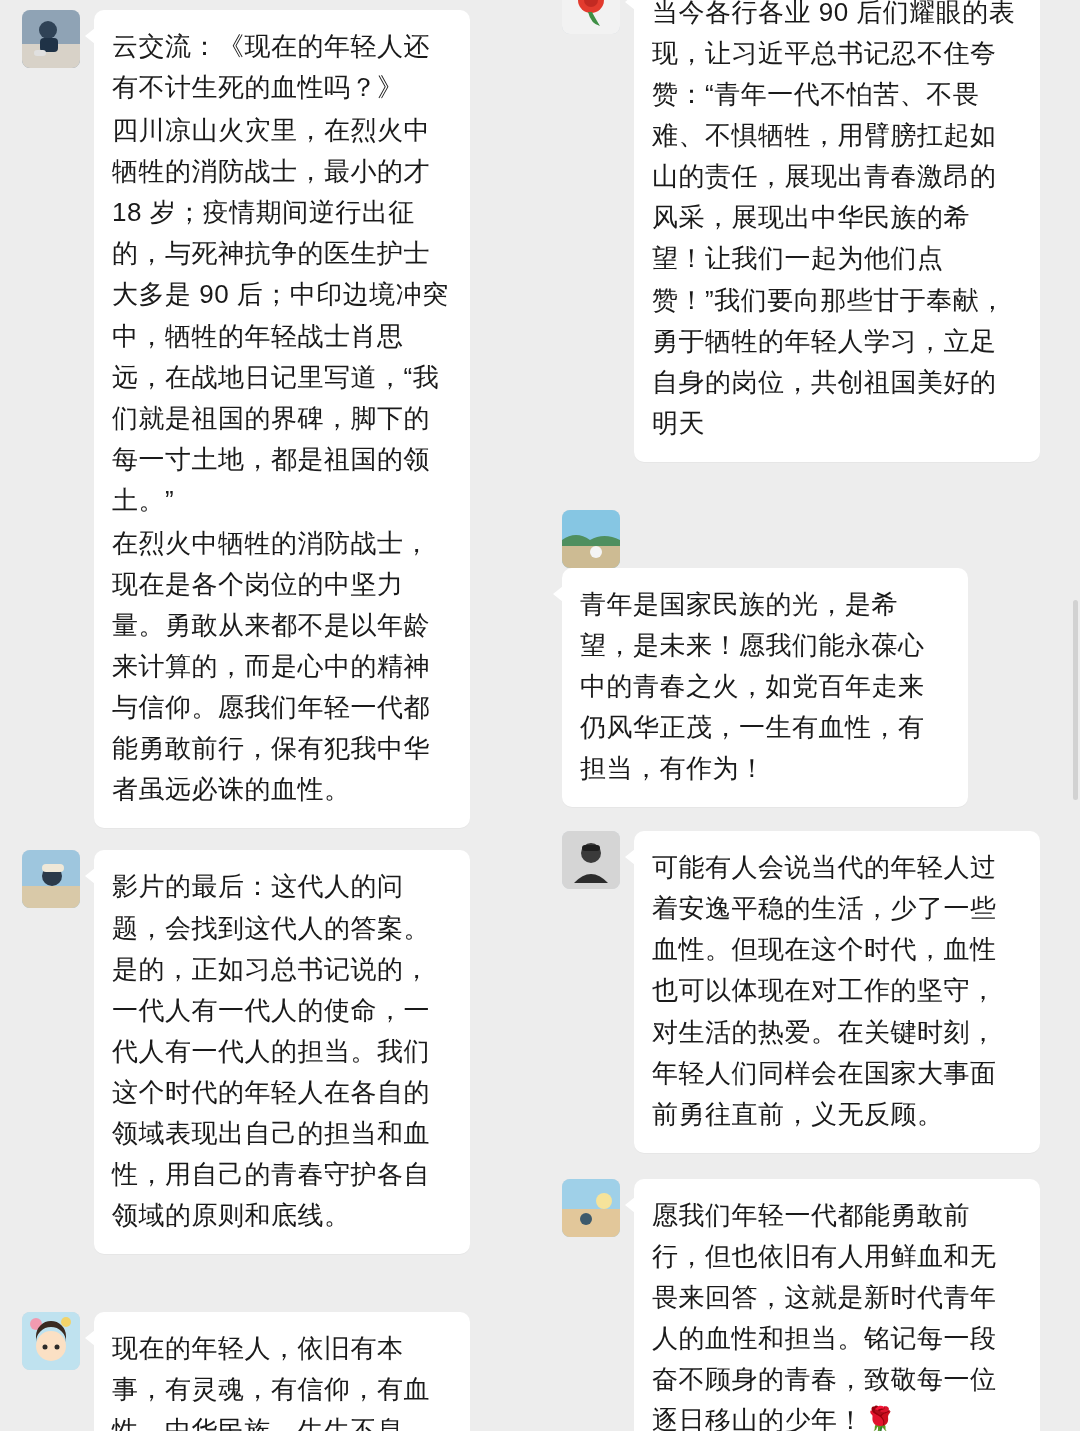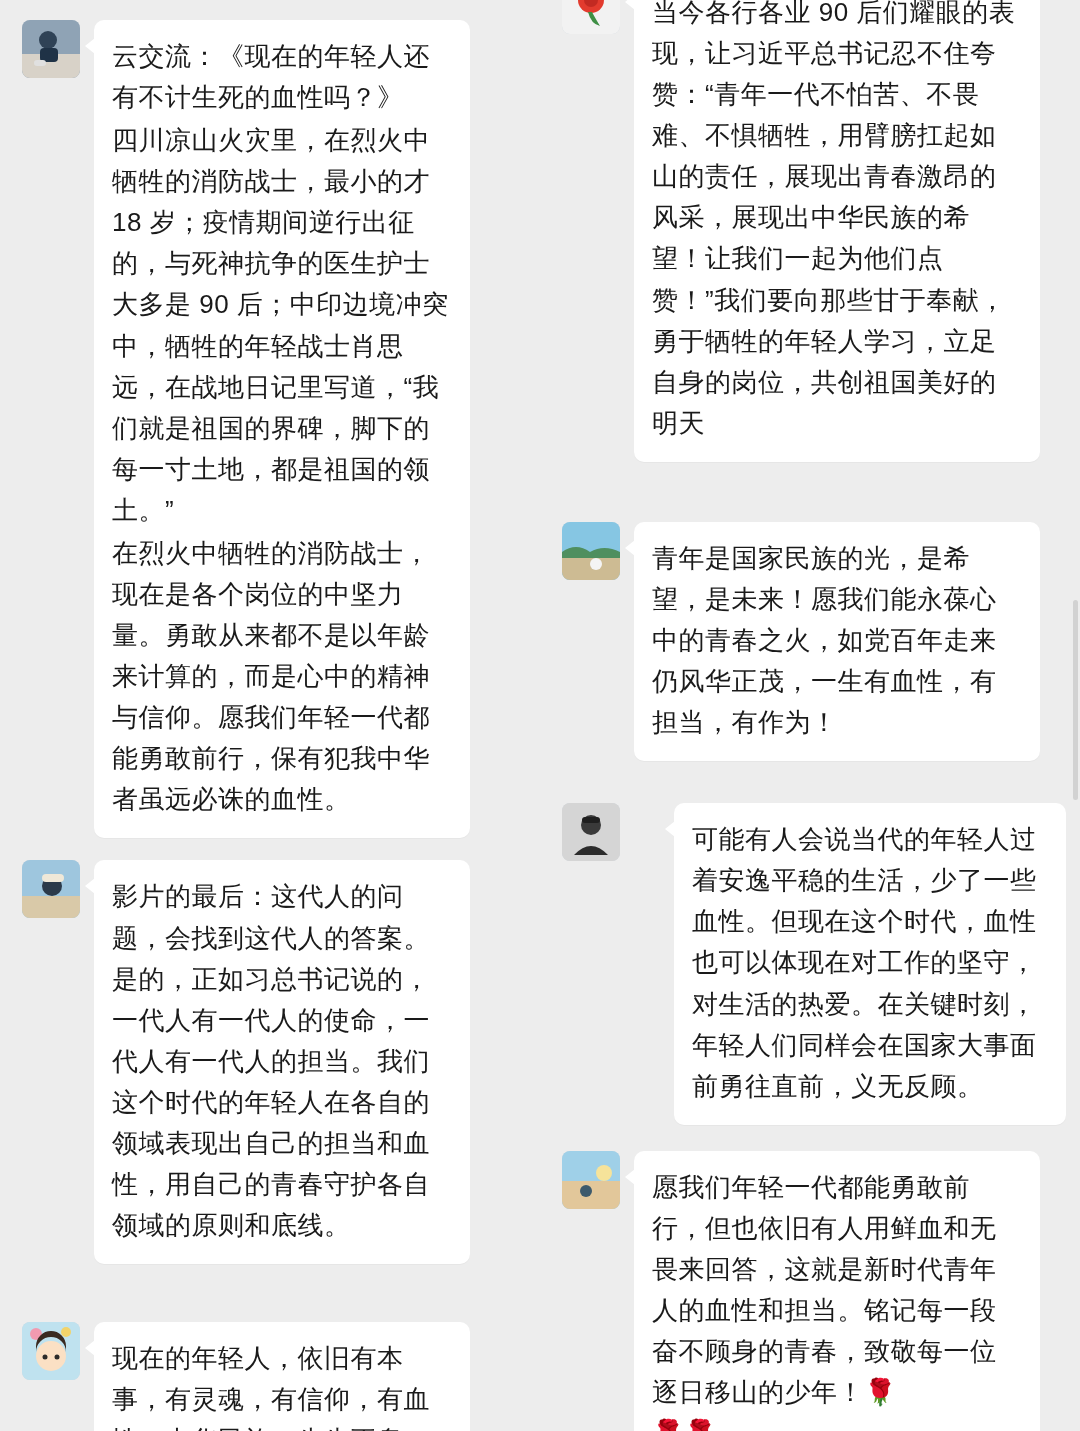--- a/index.html
+++ b/index.html
@@ -97,21 +97,21 @@
     opacity: 0.75;
   }
 </style>
 </head>
 <body>
 
 <div class="chat">
 
   <div class="col col-left">
 
-    <div class="msg" style="margin-top:20px;">
+    <div class="msg" style="margin-top:10px;">
       <div class="avatar">
         <svg width="58" height="58" viewBox="0 0 58 58">
           <rect width="58" height="58" fill="#8fa3b5"></rect>
           <rect y="34" width="58" height="24" fill="#d8d2c8"></rect>
           <circle cx="26" cy="20" r="9" fill="#2f4256"></circle>
           <rect x="18" y="28" width="18" height="14" rx="4" fill="#1f3246"></rect>
           <rect x="12" y="40" width="12" height="6" rx="3" fill="#e0e0e0"></rect>
         </svg>
       </div>
       <div class="bubble" style="max-width:340px;">
@@ -163,35 +163,35 @@
           <circle cx="29" cy="24" r="13" fill="#e23b2e"></circle>
           <circle cx="29" cy="24" r="7" fill="#c22a22"></circle>
           <path d="M26 36 q3 12 12 14 q-6 -10 -8 -14 z" fill="#3f8f45"></path>
         </svg>
       </div>
       <div class="bubble" style="max-width:370px;">
         <p>当今各行各业 90 后们耀眼的表现，让习近平总书记忍不住夸赞：“青年一代不怕苦、不畏难、不惧牺牲，用臂膀扛起如山的责任，展现出青春激昂的风采，展现出中华民族的希望！让我们一起为他们点赞！”我们要向那些甘于奉献，勇于牺牲的年轻人学习，立足自身的岗位，共创祖国美好的明天</p>
       </div>
     </div>
 
-    <div class="msg" style="margin-top:60px;">
+    <div class="msg" style="margin-top:48px;flex-direction:column;">
       <div class="avatar">
         <svg width="58" height="58" viewBox="0 0 58 58">
           <rect width="58" height="58" fill="#86c6e3"></rect>
           <rect y="34" width="58" height="24" fill="#cdbb93"></rect>
           <path d="M0 30 q14 -10 28 0 q14 -8 30 0 l0 6 l-58 0 z" fill="#4f8f5f"></path>
           <circle cx="34" cy="42" r="6" fill="#f4f4f4"></circle>
         </svg>
       </div>
       <div class="bubble" style="max-width:370px;">
         <p>青年是国家民族的光，是希望，是未来！愿我们能永葆心中的青春之火，如党百年走来仍风华正茂，一生有血性，有担当，有作为！</p>
       </div>
     </div>
 
-    <div class="msg" style="margin-top:42px;gap:40px;">
+    <div class="msg" style="margin-top:24px;">
       <div class="avatar">
         <svg width="58" height="58" viewBox="0 0 58 58">
           <rect width="58" height="58" fill="#d5d5d5"></rect>
           <circle cx="29" cy="22" r="10" fill="#3a3a3a"></circle>
           <path d="M12 52 q17 -18 34 0 z" fill="#2c2c2c"></path>
           <rect x="20" y="14" width="18" height="6" rx="3" fill="#1f1f1f"></rect>
         </svg>
       </div>
       <div class="bubble" style="max-width:370px;">
         <p>可能有人会说当代的年轻人过着安逸平稳的生活，少了一些血性。但现在这个时代，血性也可以体现在对工作的坚守，对生活的热爱。在关键时刻，年轻人们同样会在国家大事面前勇往直前，义无反顾。</p>

